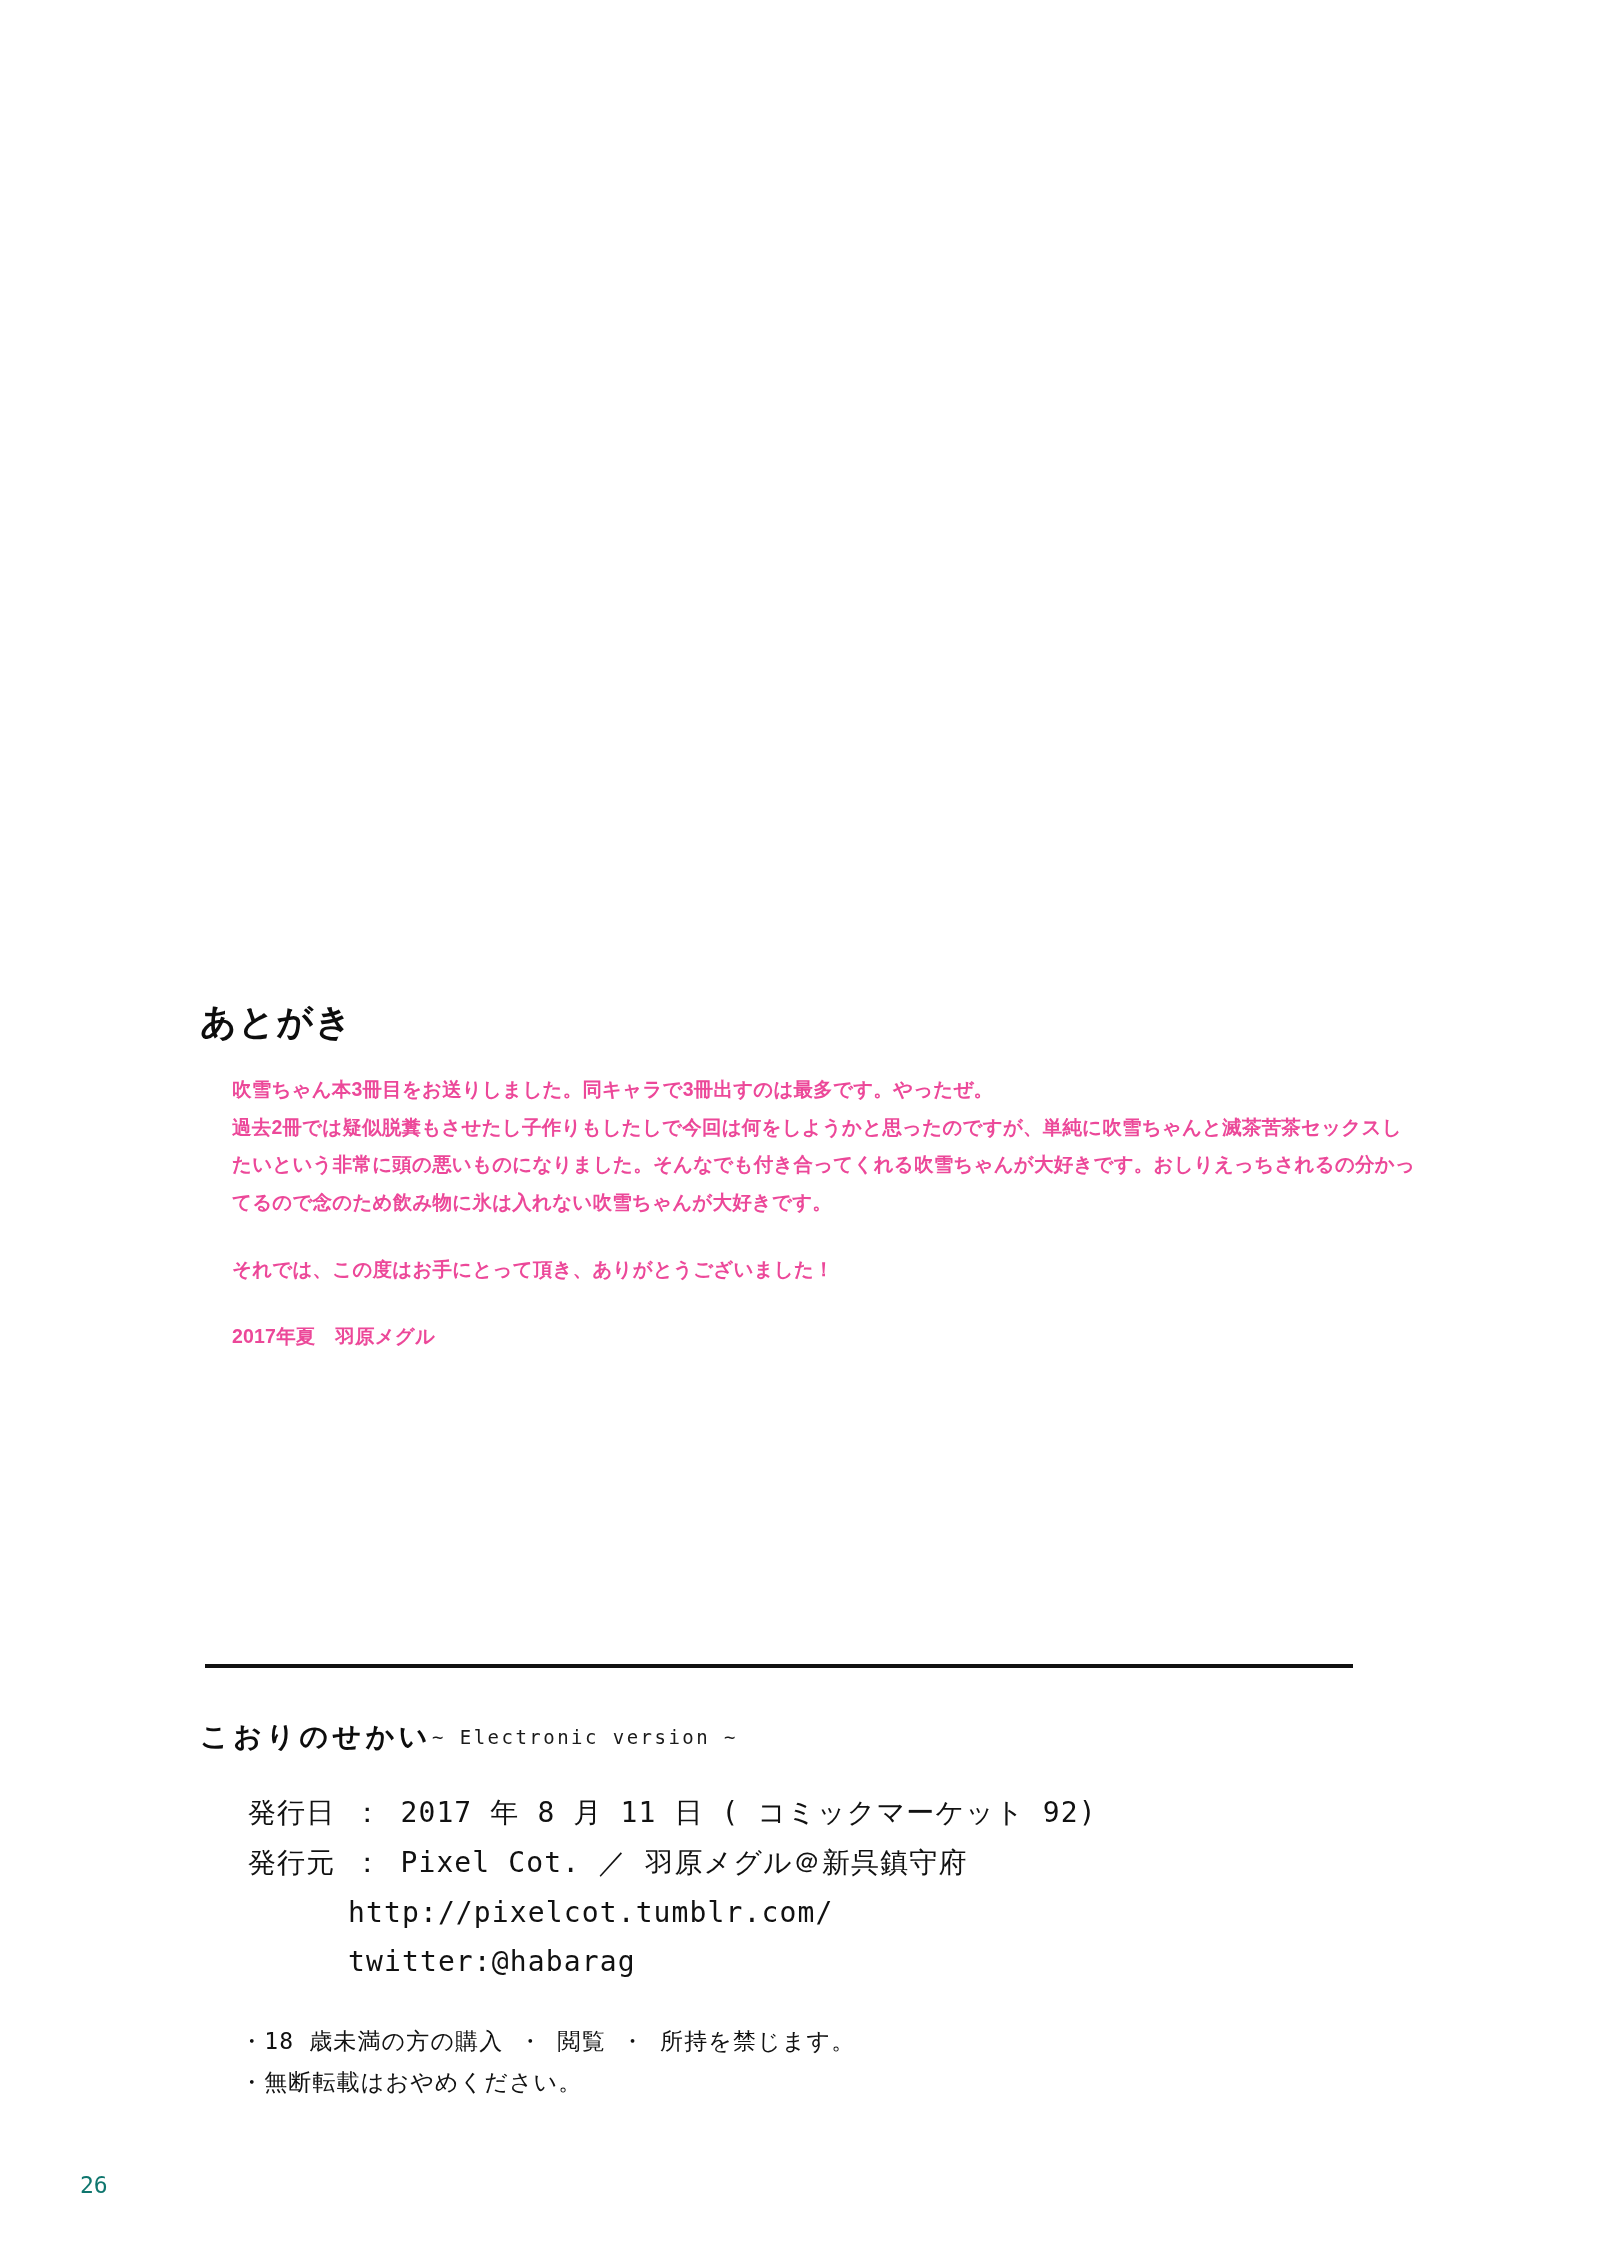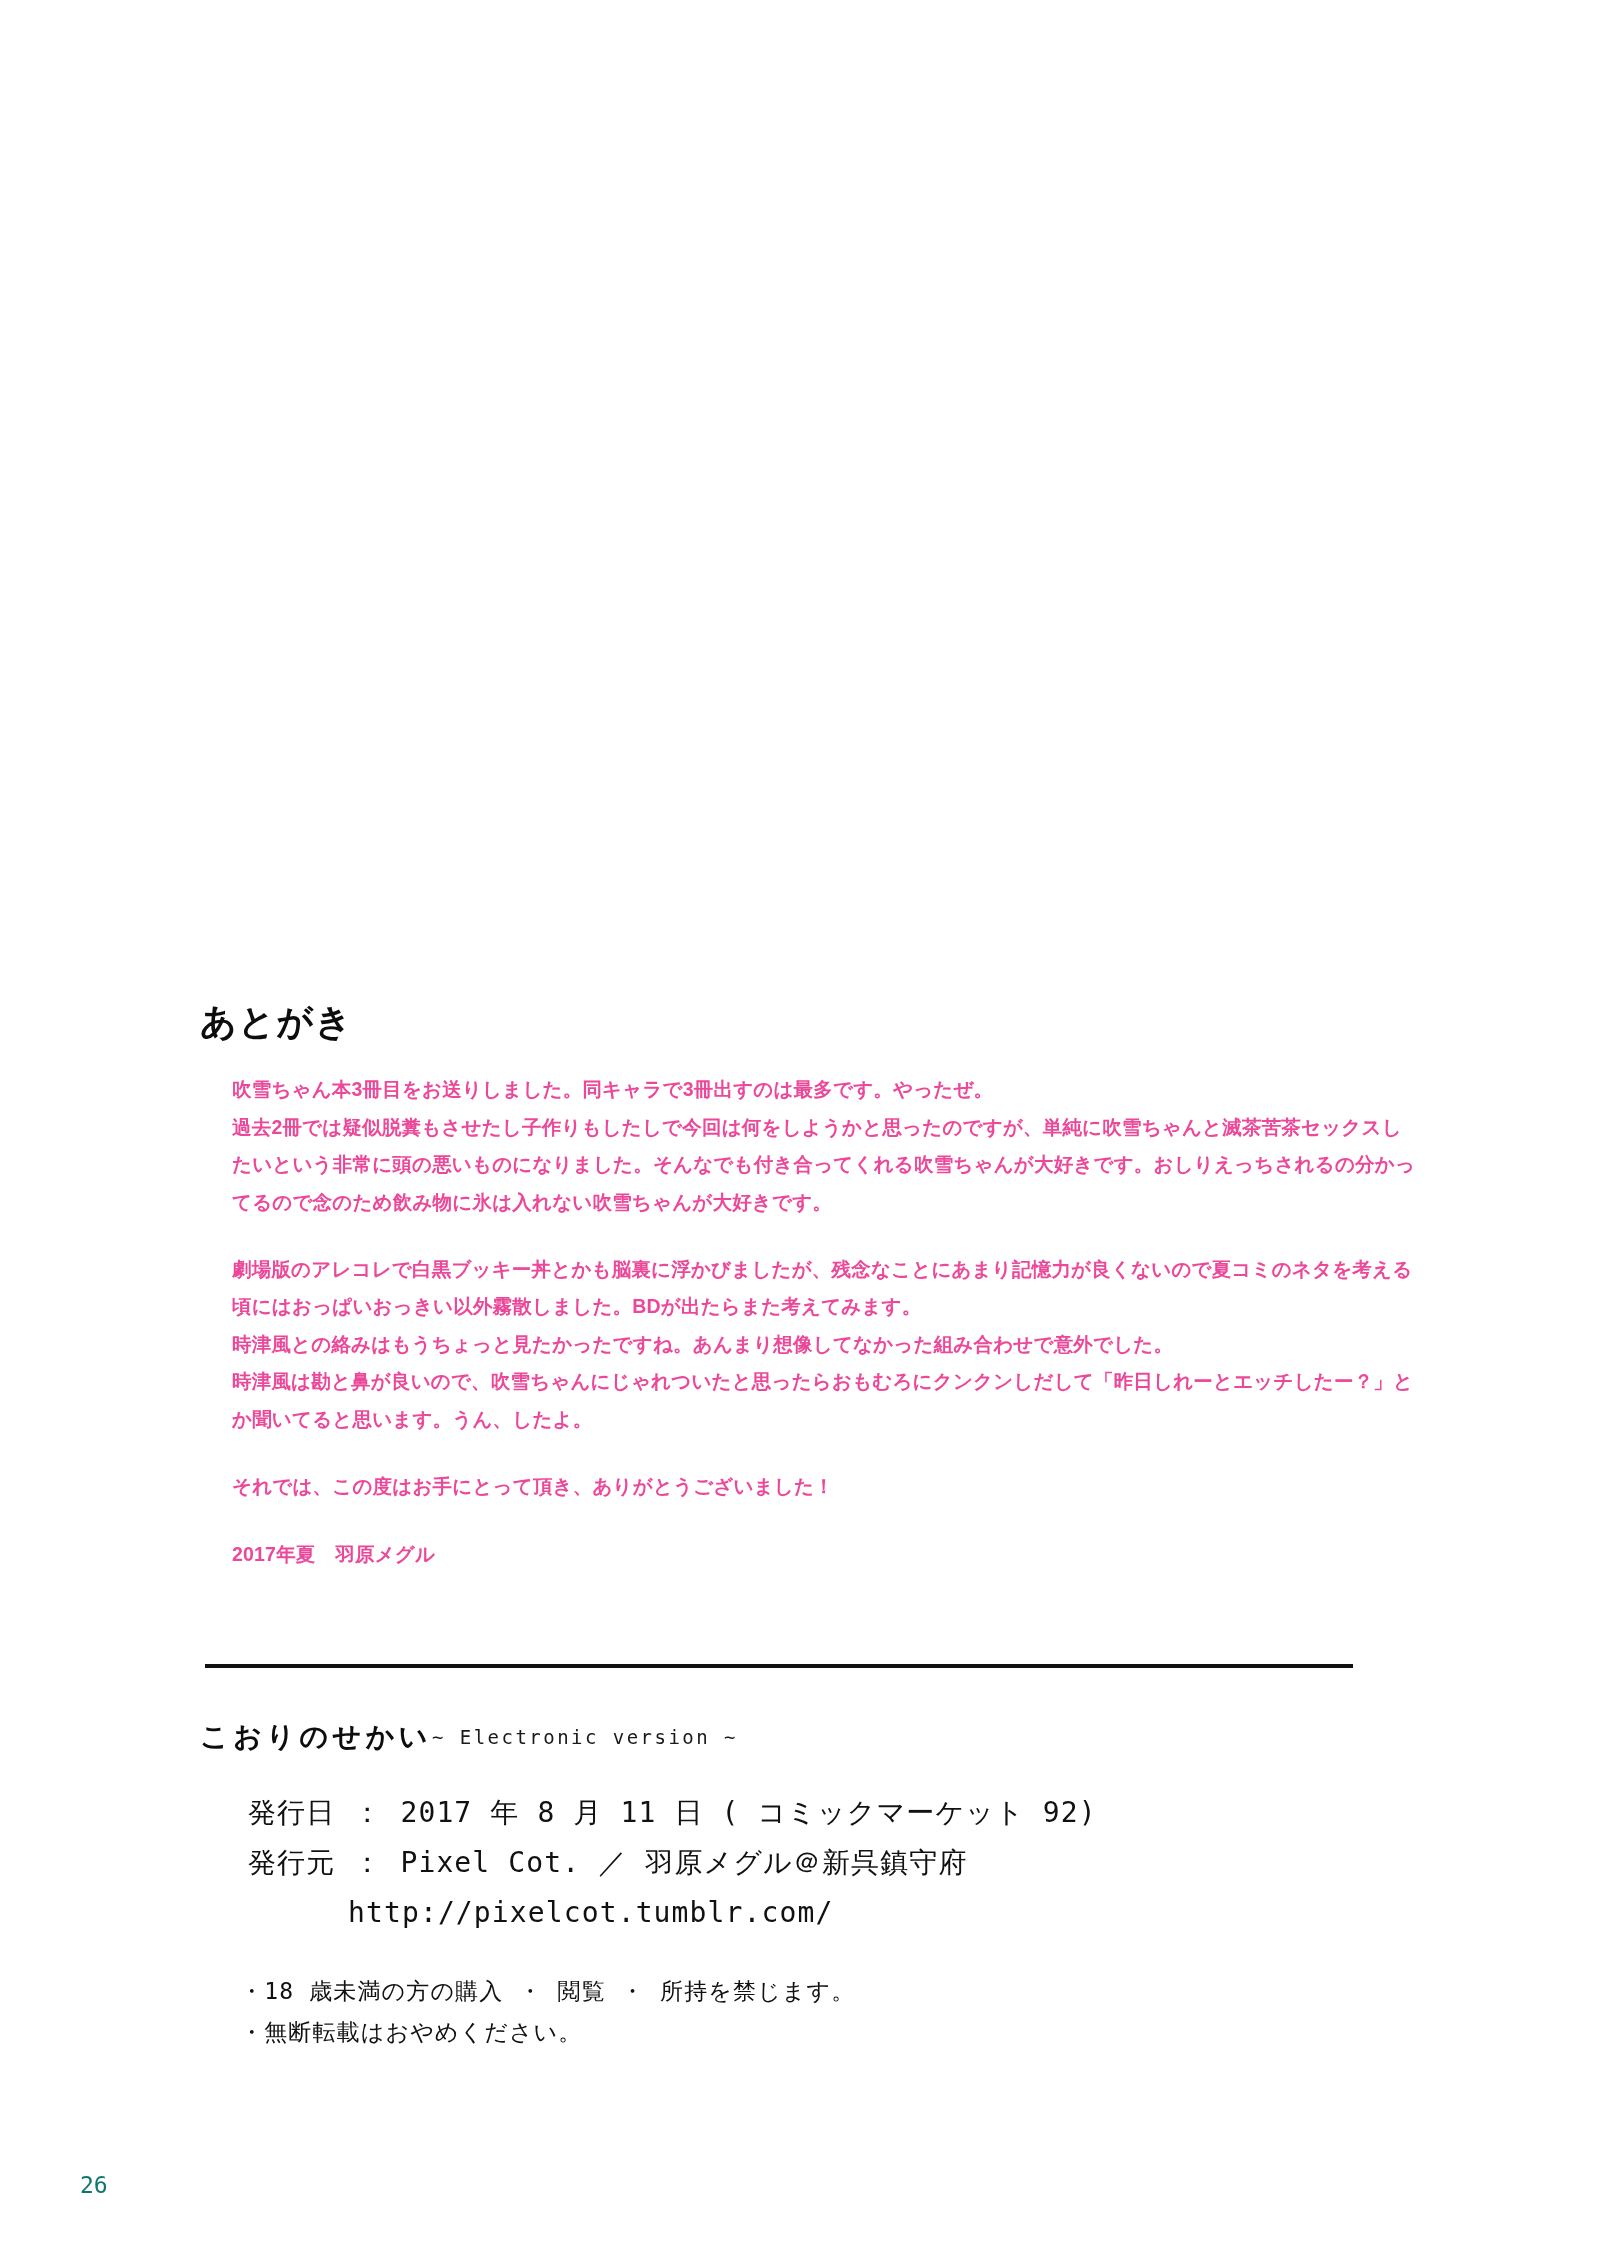--- a/index.html
+++ b/index.html
@@ -123,39 +123,37 @@
 </head>
 <body>
 
 <div class="page">
 
   <section class="afterword">
     <h1 class="afterword-title">あとがき</h1>
     <div class="afterword-body">
       <p class="para" style="white-space: pre-line;">吹雪ちゃん本3冊目をお送りしました。同キャラで3冊出すのは最多です。やったぜ。
 過去2冊では疑似脱糞もさせたし子作りもしたしで今回は何をしようかと思ったのですが、単純に吹雪ちゃんと滅茶苦茶セックスしたいという非常に頭の悪いものになりました。そんなでも付き合ってくれる吹雪ちゃんが大好きです。おしりえっちされるの分かってるので念のため飲み物に氷は入れない吹雪ちゃんが大好きです。</p>
-      <p class="para" style="white-space: pre-line;">劇場版のアレコレで白黒ブッキー丼とかも脳裏に浮かびましたが、残念なことにあまり記憶力が良くないので夏コミのネタを考える頃にはおっぱいおっきい以外霧散しました。BDが出たらまた考えてみます。
-時津風との絡みはもうちょっと見たかったですね。あんまり想像してなかった組み合わせで意外でした。
-時津風は勘と鼻が良いので、吹雪ちゃんにじゃれついたと思ったらおもむろにクンクンしだして「昨日しれーとエッチしたー？」とか聞いてると思います。うん、したよ。</p>
       <p class="para" style="white-space: pre-line;">それでは、この度はお手にとって頂き、ありがとうございました！</p>
       <p class="para para-sign">2017年夏　羽原メグル</p>
     </div>
   </section>
 
   <div class="divider"></div>
 
   <section class="colophon">
     <div class="colophon-title-row">
       <span class="colophon-title">こおりのせかい</span>
       <span class="colophon-subtitle">~ Electronic version ~</span>
     </div>
     <div class="colophon-lines">
       <div>発行日 ： 2017 年 8 月 11 日 ( コミックマーケット 92)</div>
       <div>発行元 ： Pixel Cot. ／ 羽原メグル＠新呉鎮守府</div>
       <div><span class="colophon-indent"></span><span>http://pixelcot.tumblr.com/</span></div>
+      <div><span class="colophon-indent"></span><span>twitter:@habarag</span></div>
     </div>
     <div class="colophon-notes">
       <div>・18 歳未満の方の購入 ・ 閲覧 ・ 所持を禁じます。</div>
       <div>・無断転載はおやめください。</div>
     </div>
   </section>
 
   <div class="page-number">26</div>
 
 </div>

